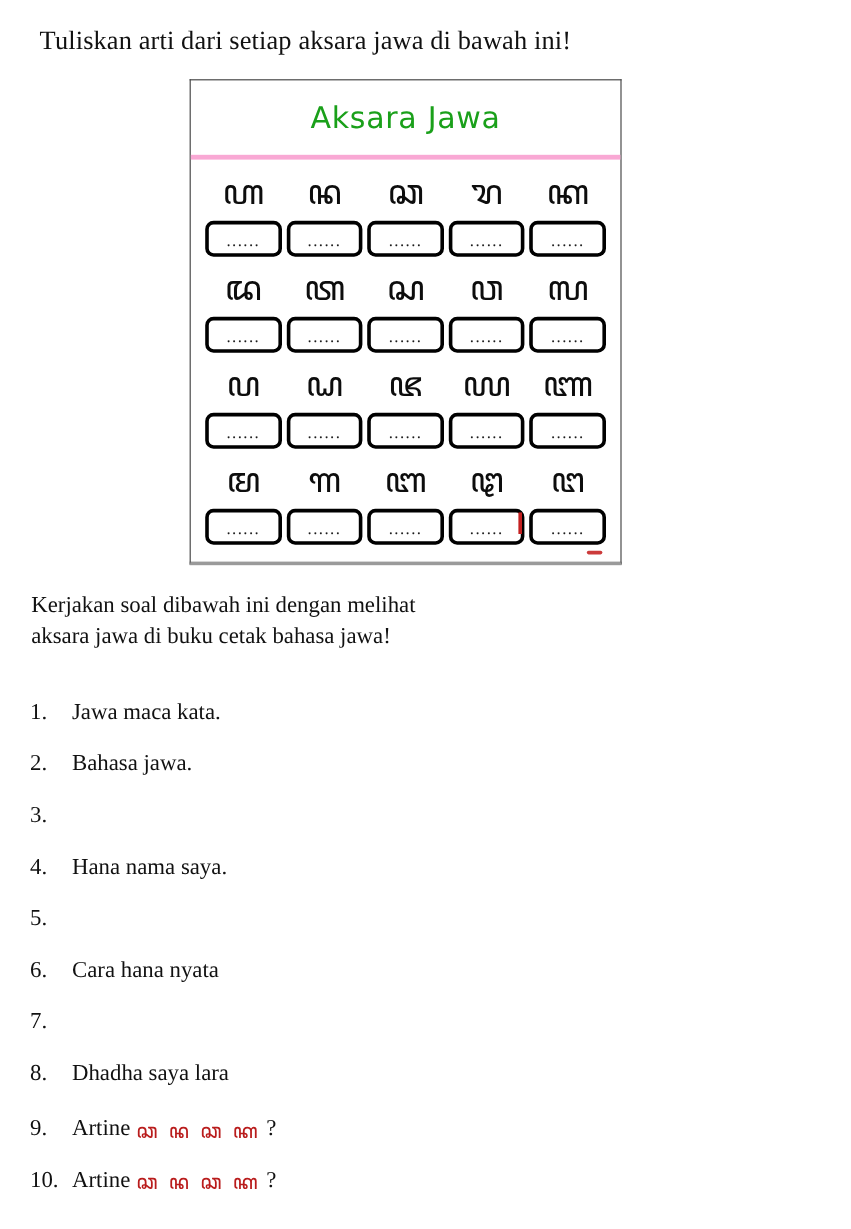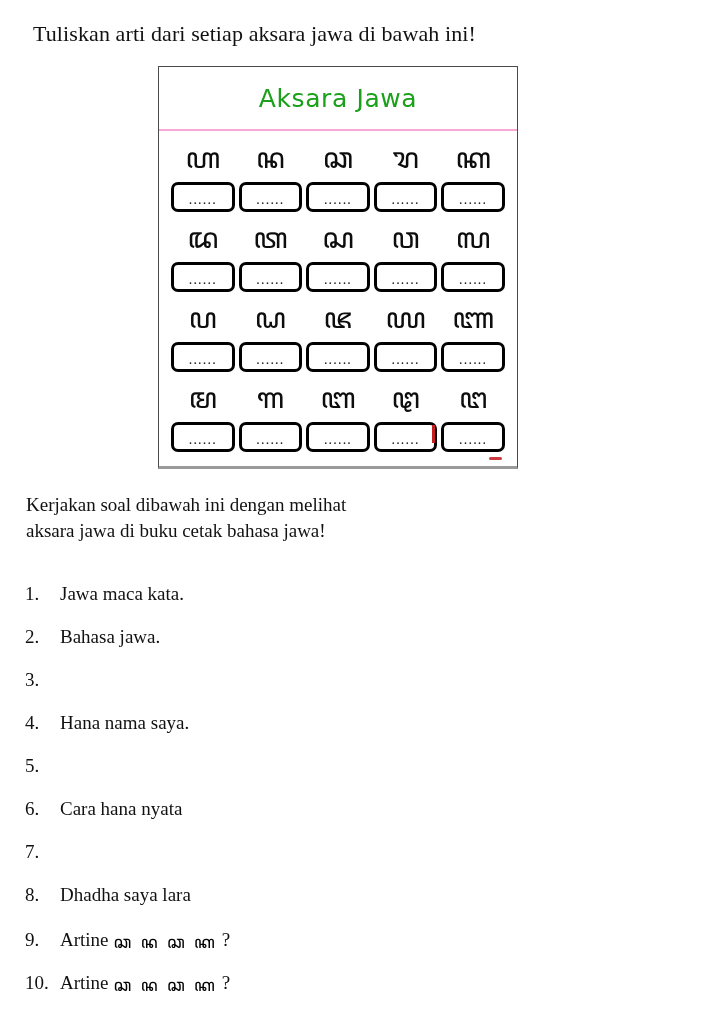--- a/index.html
+++ b/index.html
@@ -33,21 +33,21 @@
     left: 158px;
     top: 66px;
     width: 360px;
     border: 1px solid #4a4a4a;
     border-bottom: 3px solid #9a9a9a;
     background: #ffffff;
     box-sizing: border-box;
   }
   .aksara-title-row {
     height: 62px;
-    border-bottom: 2px solid #f9a8d4;
+    border-bottom: 4px solid #f9a8d4;
     display: flex;
     align-items: center;
     justify-content: center;
   }
   .aksara-title {
     color: #1aa01a;
     font-family: "DejaVu Sans", "Liberation Sans", sans-serif;
     font-size: 25px;
     font-weight: 400;
     letter-spacing: 0.6px;
@@ -147,21 +147,21 @@
     width: 35px;
     flex: 0 0 35px;
     text-align: left;
   }
   .qtext {
     white-space: nowrap;
   }
   .inline-aksara {
     font-family: "DejaVu Sans", "Liberation Sans", sans-serif;
     font-size: 17px;
-    color: #000000;
+    color: #b91c1c;
     letter-spacing: 2px;
     padding: 0 5px;
     position: relative;
     top: 2px;
     filter: blur(0.45px);
   }
   .qmark {
     font-size: 19px;
   }
 </style>

